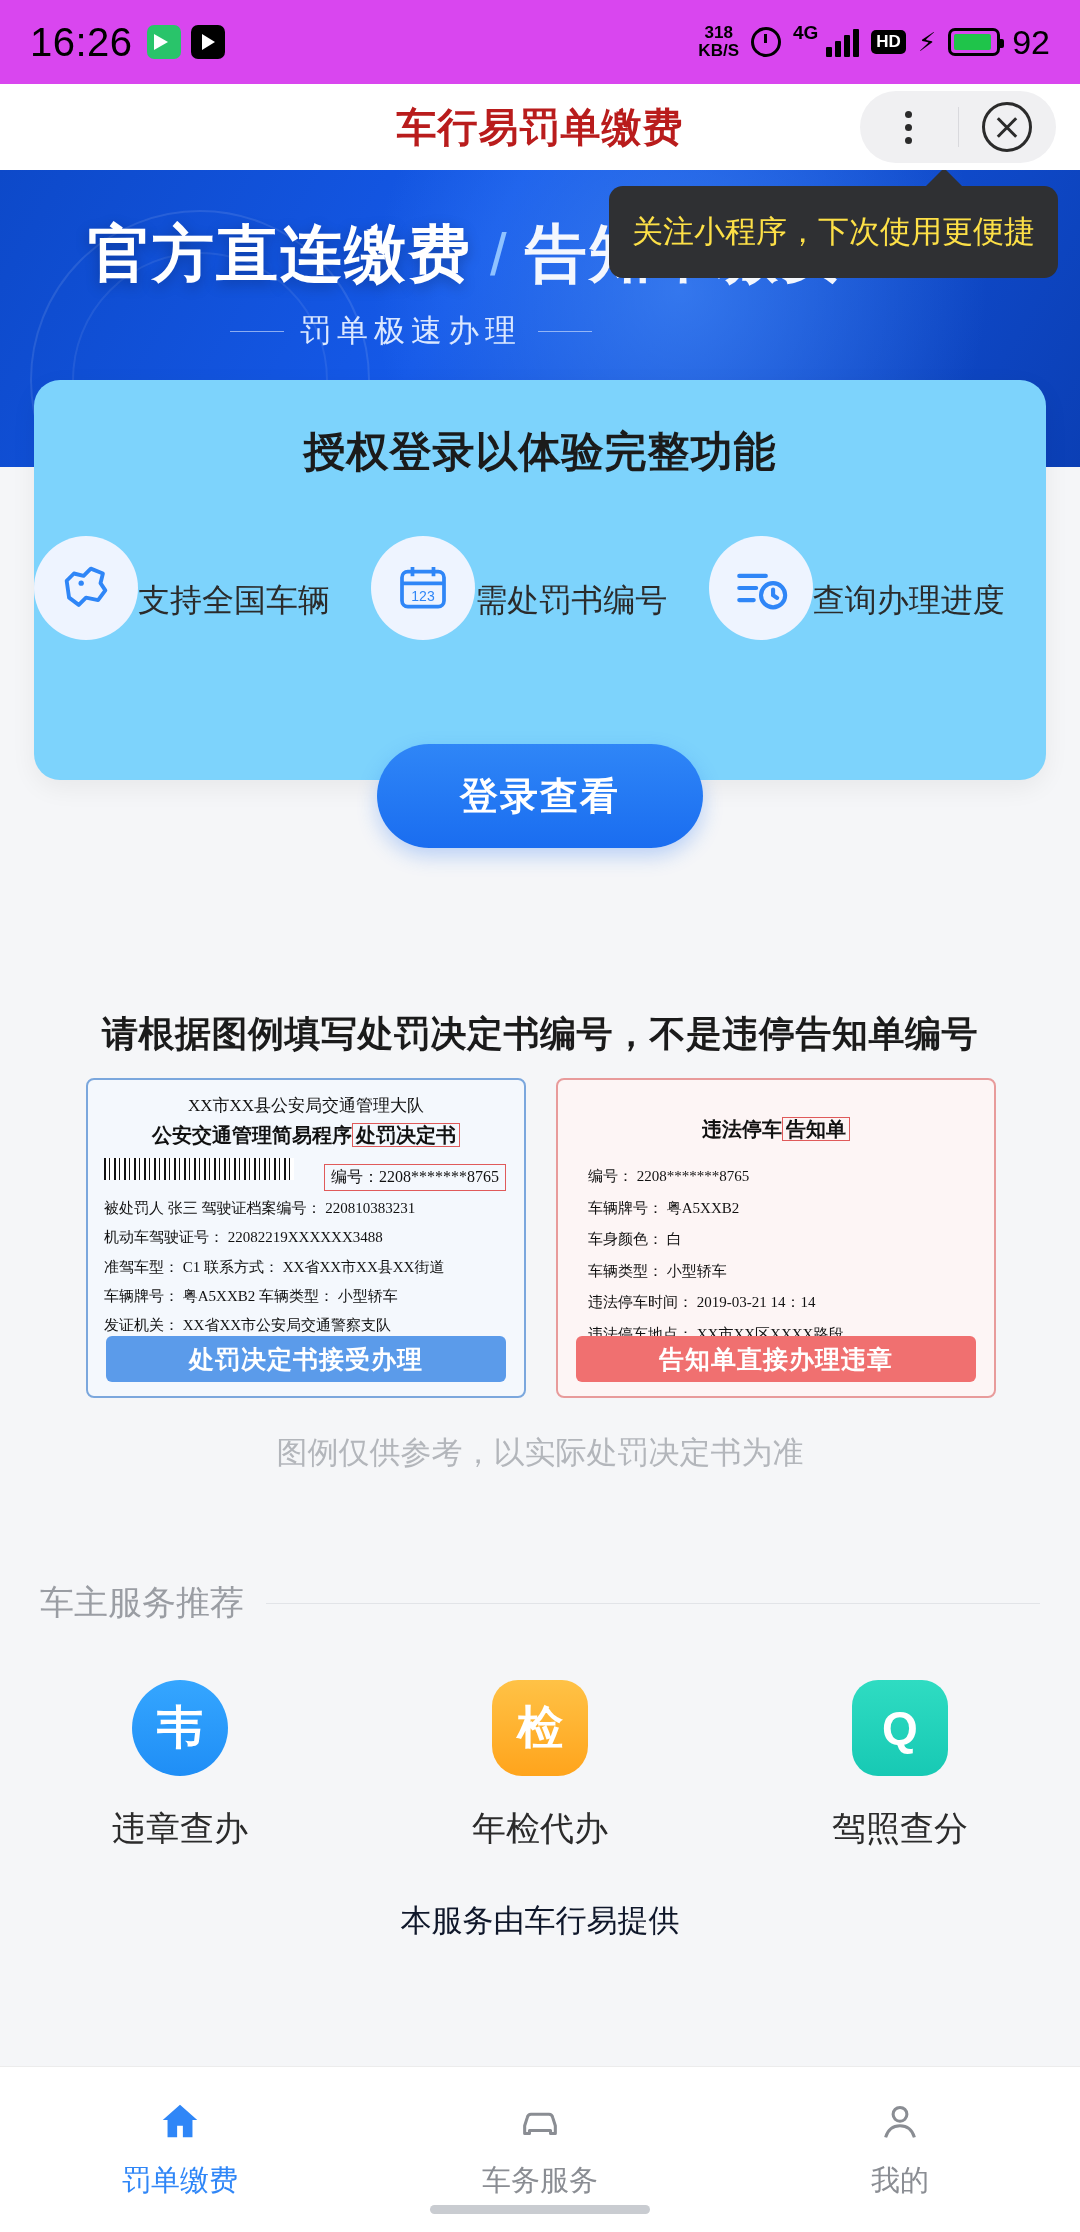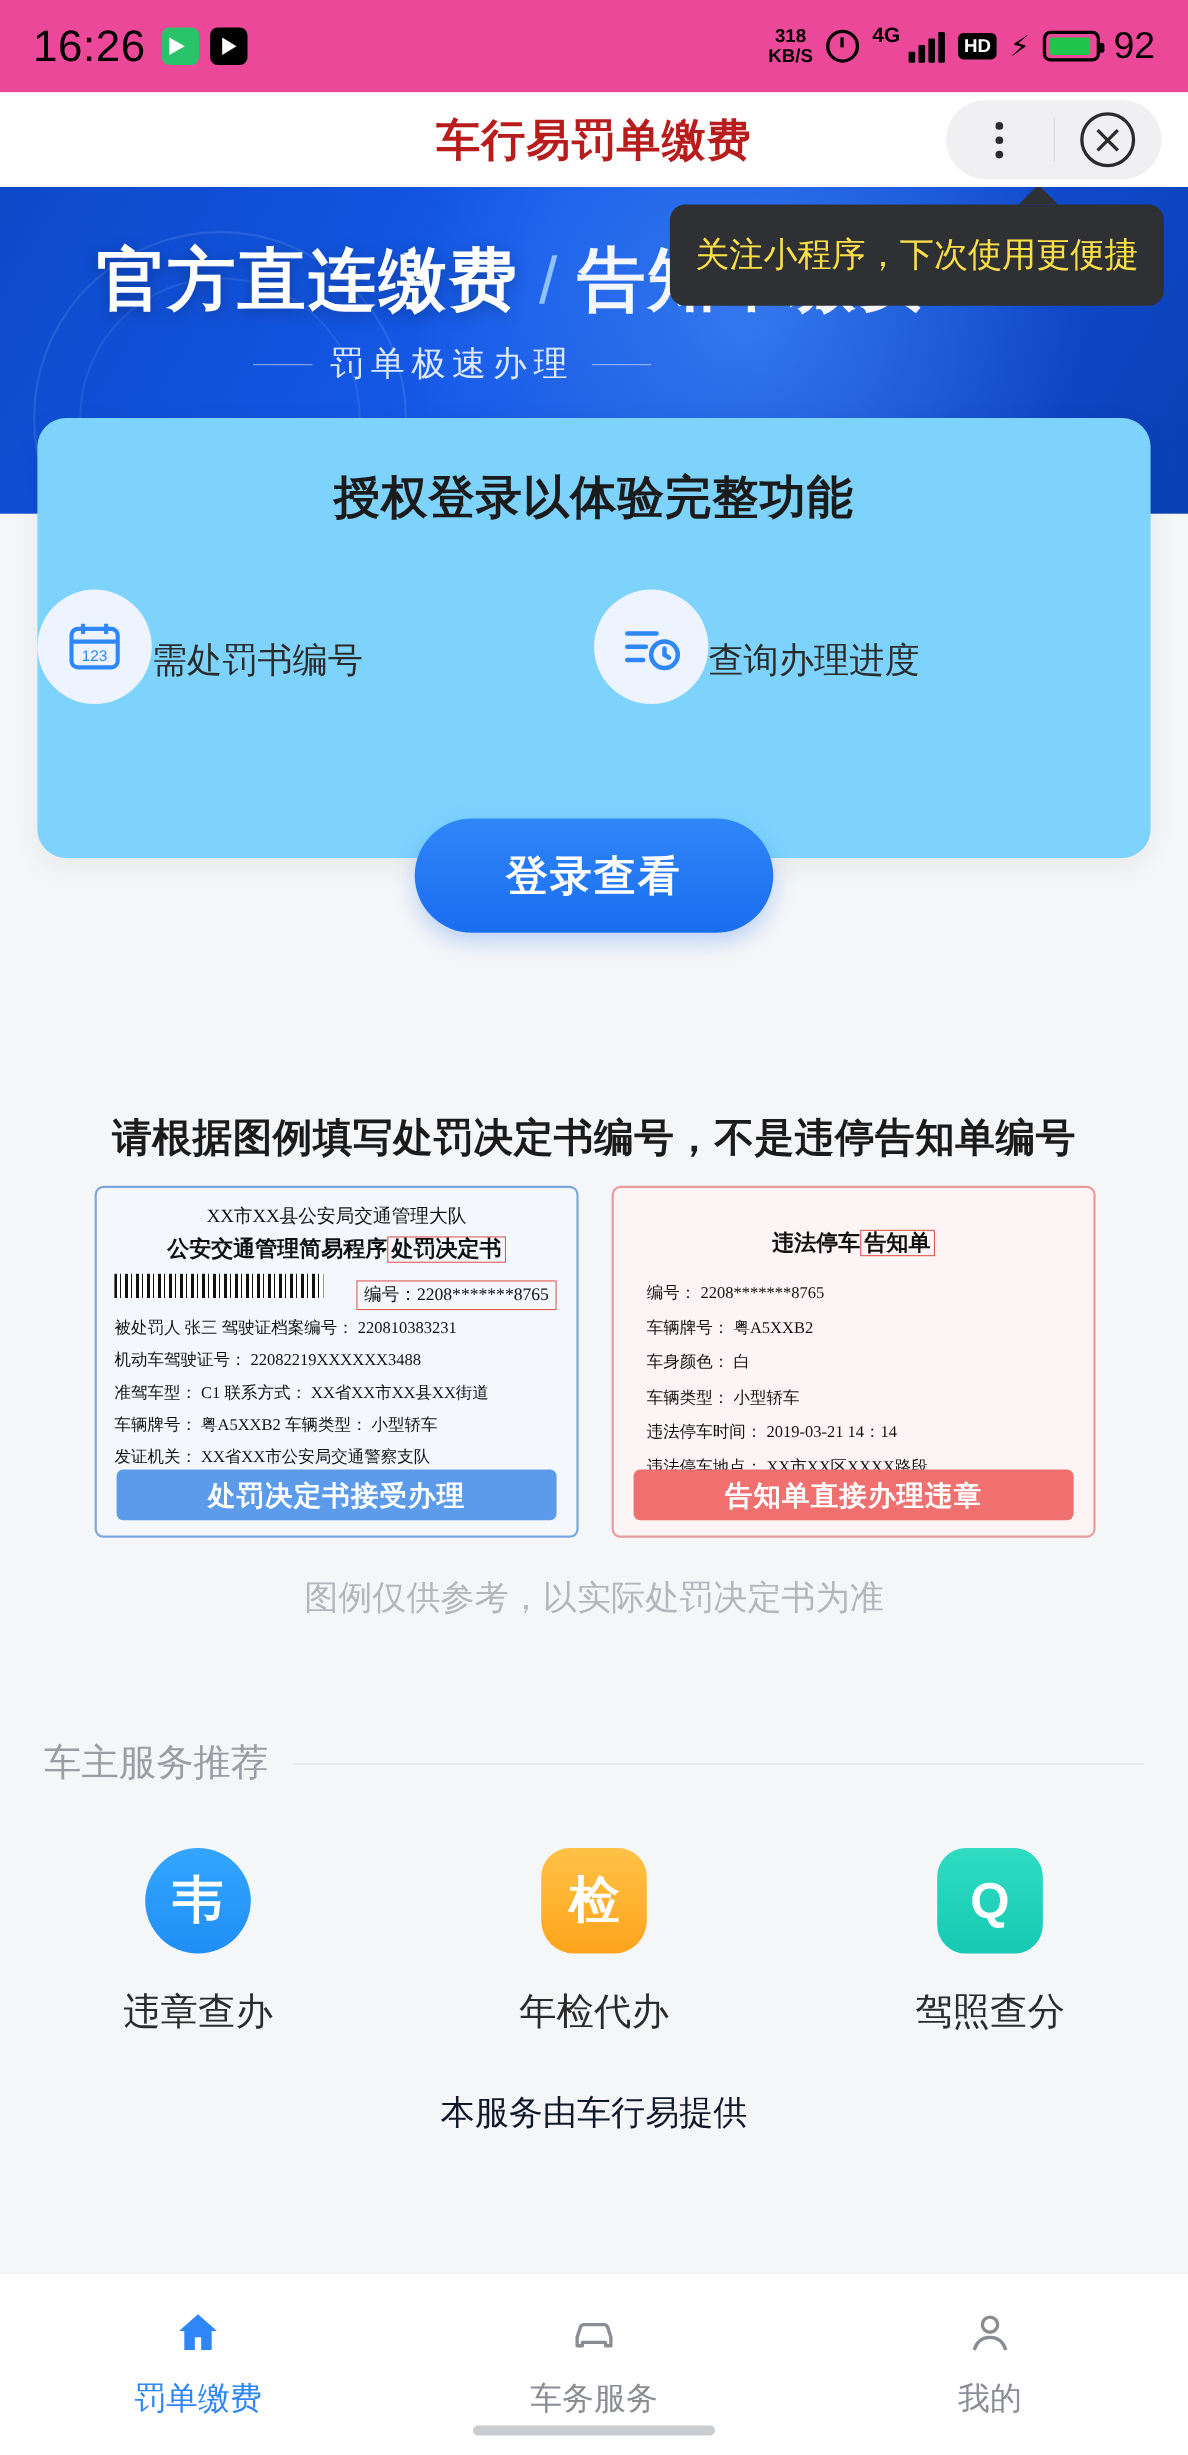--- a/index.html
+++ b/index.html
@@ -6,21 +6,21 @@
   html, body {
     width: 1080px; height: 2232px;
     font-family: "Liberation Sans", "DejaVu Sans", sans-serif;
     background: #f4f5f7;
     overflow: hidden;
   }
   .phone { position: relative; width: 1080px; height: 2232px; background: #f5f6f8; }
 
   
   .statusbar {
-    height: 84px; background: #ec4899;
+    height: 84px; background: #d946ef;
     display: flex; align-items: center; justify-content: space-between;
     padding: 0 30px;
   }
   .sb-left { display: flex; align-items: center; gap: 14px; }
   .sb-time { font-size: 40px; font-weight: 500; color: #000; letter-spacing: 0.5px; }
   .sb-icon-box { display: flex; align-items: center; gap: 10px; }
   .ic-green {
     width: 34px; height: 34px; background: #29c46a; border-radius: 7px;
     position: relative;
   }
@@ -309,20 +309,29 @@
     <div class="ban-sub">罚单极速办理</div>
     <div class="tooltip">
       <span>关注小程序，下次使用更便捷</span>
     </div>
   </div>
 
   <div class="card">
     <div class="card-title">授权登录以体验完整功能</div>
     <div class="feat-row">
 
+      <div class="feat">
+        <span class="bubble">
+          <svg width="58" height="58" viewBox="0 0 24 24" fill="none" stroke="#2f86f7" stroke-width="1.6">
+            <path d="M4 9l3-3 4 1 3-3 5 2-1 4 2 3-3 4-5-1-3 3-4-3z" stroke-linejoin="round"></path>
+            <circle cx="10" cy="10" r="1.1" fill="#2f86f7" stroke="none"></circle>
+          </svg>
+        </span>
+        <span class="lbl">支持全国车辆</span>
+      </div>
 
       <div class="feat">
         <span class="bubble">
           <svg width="56" height="56" viewBox="0 0 24 24" fill="none" stroke="#2f86f7" stroke-width="1.6">
             <rect x="3" y="5" width="18" height="15" rx="2.5"></rect>
             <path d="M3 10h18M7.5 3v4M16.5 3v4"></path>
             <text x="12" y="17.4" font-size="6" fill="#2f86f7" stroke="none" text-anchor="middle" font-family="Liberation Sans">123</text>
           </svg>
         </span>
         <span class="lbl">需处罚书编号</span>

